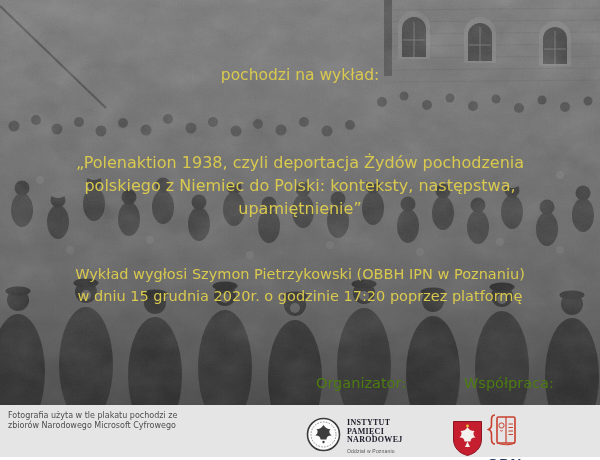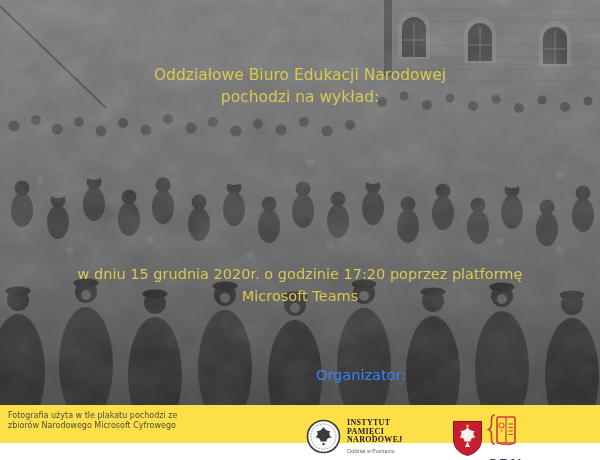--- a/index.html
+++ b/index.html
@@ -5,26 +5,26 @@
   html,body{margin:0;padding:0;background:#fff;}
   .poster{position:relative;width:600px;height:460px;overflow:hidden;
           font-family:"DejaVu Sans",sans-serif;background:#fff;}
   .photo{position:absolute;top:0;left:0;width:600px;height:405px;background:#8f8f8f;}
   .photo svg{display:block;}
   .txtblock{position:absolute;left:0;right:0;text-align:center;color:#d9c94f;}
   .txtblock div{white-space:nowrap;}
   .intro{top:64px;font-size:15.5px;line-height:22px;}
   .title{top:151px;font-size:16px;line-height:23px;}
   .speaker{top:263px;font-size:14.5px;line-height:22px;}
-  .plabel{position:absolute;top:367px;font-size:14.5px;color:#3b82f6;white-space:nowrap;}
+  .plabel{position:absolute;top:375px;font-size:14.5px;color:#4d7c0f;white-space:nowrap;}
   .org{left:316px;}
   .coop{left:464px;}
-  .footer{position:absolute;left:0;top:405px;width:600px;height:38px;background:#fde047;}
+  .footer{position:absolute;left:0;top:405px;width:600px;height:52px;background:#e5e5e5;}
   .credit{position:absolute;left:8px;top:6px;font-size:8px;line-height:10px;color:#4d4d4d;}
-  .ipn{position:absolute;left:306px;top:12px;display:flex;align-items:center;gap:6px;}
+  .ipn{position:absolute;left:306px;top:12px;display:flex;align-items:flex-start;gap:6px;}
   .ipn-text{margin-top:2px;font-family:"Liberation Serif",serif;font-weight:bold;
             font-size:8px;line-height:8.5px;color:#1d1d2b;letter-spacing:.3px;}
   .ipn-sub{font-family:"Liberation Sans",sans-serif;font-weight:normal;font-size:5px;
            color:#555;margin-top:2px;letter-spacing:.2px;}
   .shield{position:absolute;left:452px;top:15px;}
   .odn{position:absolute;left:487px;top:7px;display:flex;align-items:flex-start;gap:4px;flex-direction:column;}
   .odn-text{margin-top:4px;font-family:"Liberation Sans",sans-serif;}
   .odn-abbr{font-size:15px;font-weight:bold;color:#21365f;letter-spacing:.5px;line-height:15px;}
   .odn-sub1{font-size:5px;color:#c8402f;margin-top:2px;white-space:nowrap;}
   .odn-sub2{font-size:5px;color:#21365f;margin-top:1px;white-space:nowrap;}
@@ -214,31 +214,36 @@
         <circle cx="560" cy="175" r="4"></circle>
       </g>
 
       <rect width="600" height="405" filter="url(#blotchF)" opacity="0.38"></rect>
       <rect width="600" height="405" filter="url(#grainF)" opacity="0.16"></rect>
       <rect width="600" height="405" fill="url(#shadeG)"></rect>
     </svg>
   </div>
 
   <div class="txtblock intro">
-    <div>Oddziałowe Biuro Edukacji Narodowej</div>
     <div>pochodzi na wykład:</div>
   </div>
 
+  <div class="txtblock title">
+    <div>„Polenaktion 1938, czyli deportacja Żydów pochodzenia</div>
+    <div>polskiego z Niemiec do Polski: konteksty, następstwa,</div>
+    <div>upamiętnienie”</div>
+  </div>
 
   <div class="txtblock speaker">
+    <div>Wykład wygłosi Szymon Pietrzykowski (OBBH IPN w Poznaniu)</div>
     <div>w dniu 15 grudnia 2020r. o godzinie 17:20 poprzez platformę</div>
-    <div>Microsoft Teams</div>
   </div>
 
   <span class="plabel org">Organizator:</span>
+  <span class="plabel coop">Współpraca:</span>
 
   <div class="footer">
 
     <div class="credit">
       <div>Fotografia użyta w tle plakatu pochodzi ze</div>
       <div>zbiorów Narodowego Microsoft Cyfrowego</div>
     </div>
 
     <div class="ipn">
       <svg width="35" height="35" viewBox="0 0 35 35">

